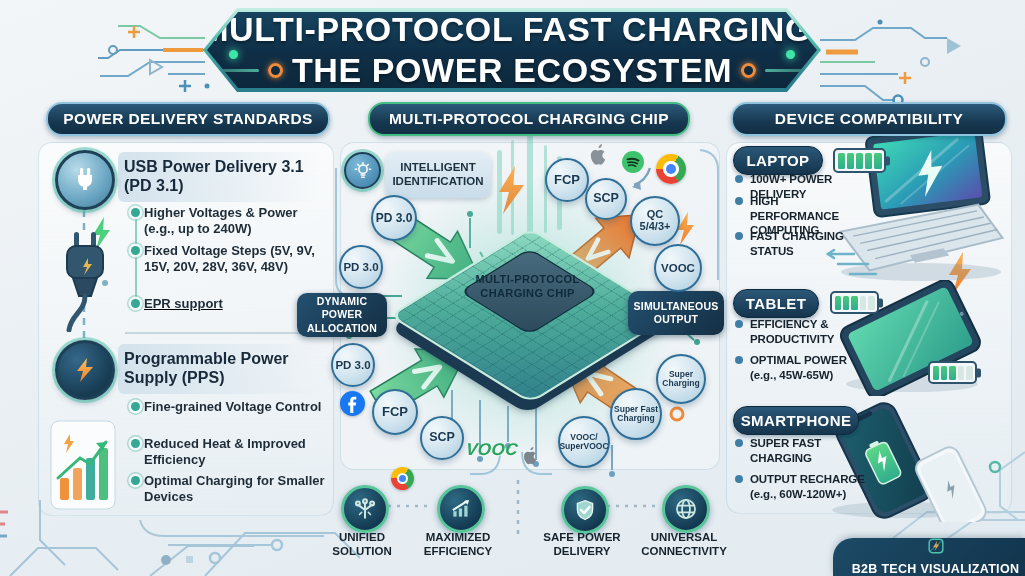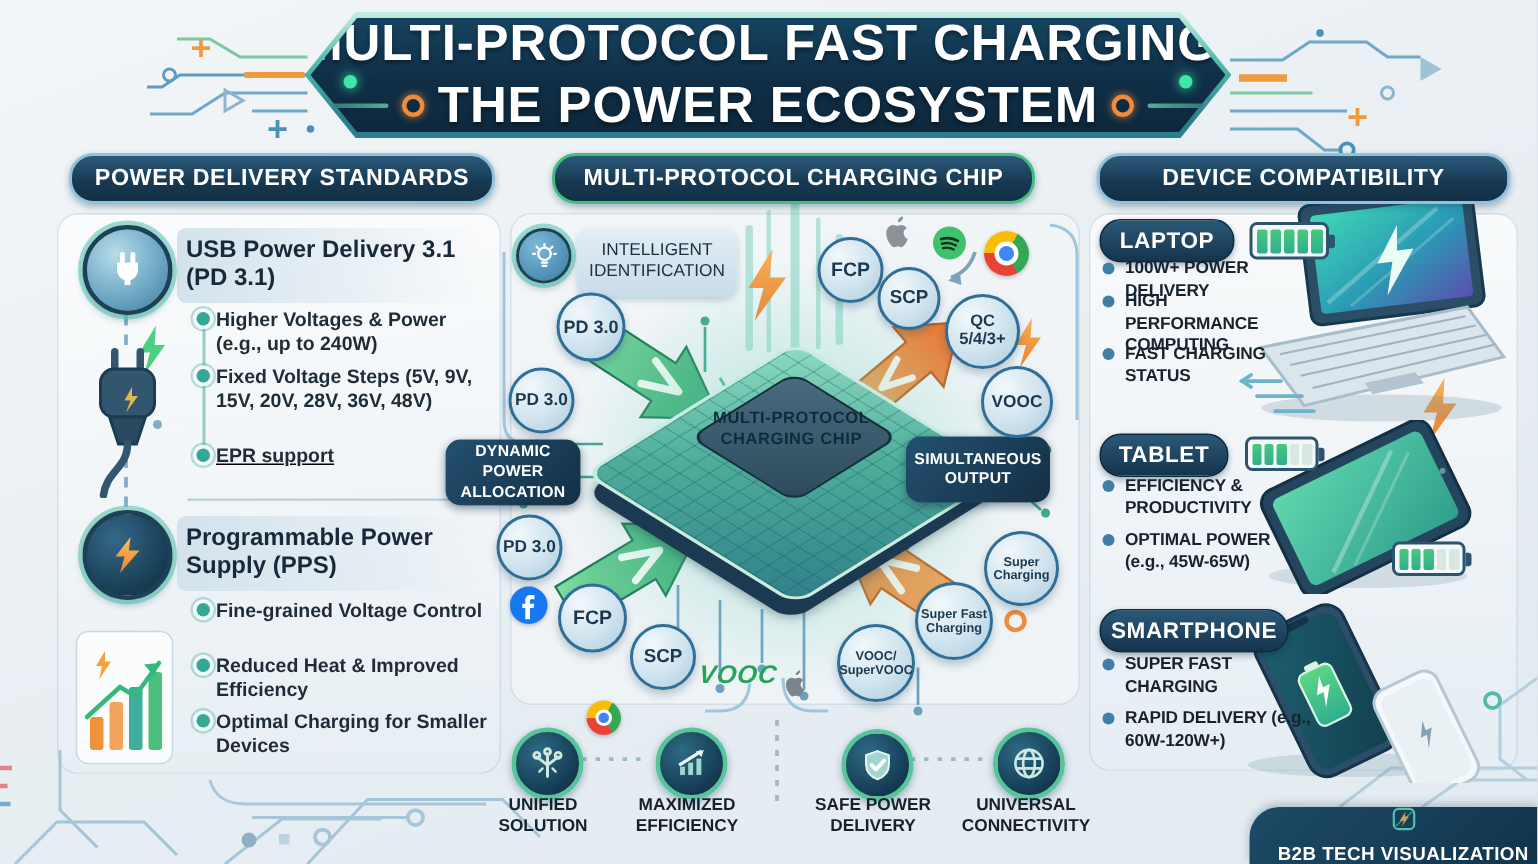--- a/index.html
+++ b/index.html
@@ -56,21 +56,21 @@
 
   
   .bubble{z-index:5;display:flex;align-items:center;justify-content:center;text-align:center;
     border-radius:50%;color:#1a3850;font-weight:800;line-height:1.08;
     background:radial-gradient(circle at 32% 28%,#f2f8fb,#cfe3ee 55%,#abccdf);
     border:2.5px solid #2f6e96;box-shadow:0 3px 6px rgba(30,70,100,.28);}
   .dbox{z-index:5;background:linear-gradient(135deg,#235070,#142f44);color:#fff;font-weight:800;
     font-size:10.5px;display:flex;align-items:center;justify-content:center;text-align:center;
     border-radius:10px;line-height:1.25;letter-spacing:.2px;box-shadow:0 2px 6px rgba(10,40,60,.45);padding:3px;}
   .lbox{z-index:5;background:linear-gradient(180deg,#e4eef5,#c8dce9);color:#1b3040;border-radius:10px;
-    font-weight:400;font-size:11.5px;display:flex;align-items:center;justify-content:center;text-align:center;
+    font-weight:700;font-size:11.5px;display:flex;align-items:center;justify-content:center;text-align:center;
     line-height:1.2;box-shadow:0 2px 5px rgba(40,80,110,.25);padding:3px;}
 
   
   .chipglow{left:377px;top:175px;width:300px;height:285px;z-index:1;
     background:radial-gradient(closest-side,rgba(118,212,190,.55),rgba(118,212,190,0));}
   .chip-depth{left:430px;top:231px;width:195px;height:195px;z-index:2;border-radius:16px;
     transform:scaleY(.62) rotate(45deg);background:#1b3a52;box-shadow:0 0 10px rgba(10,35,55,.5);}
   .chip-top{left:430px;top:215px;width:195px;height:195px;z-index:3;border-radius:16px;
     transform:scaleY(.62) rotate(45deg);
     background-image:
@@ -382,21 +382,21 @@
   <div class="abs chip-label">MULTI-PROTOCOL CHARGING CHIP</div>
 
   <div class="abs iconcirc" style="left:344px;top:152px;width:33px;height:33px;border-width:2.5px;background:radial-gradient(circle at 35% 30%,#7db9d8,#3a7ca6);">
     <svg width="18" height="18" viewBox="0 0 20 20" fill="none" stroke="#ffffff" stroke-width="1.7" stroke-linecap="round">
         <circle cx="10" cy="8" r="4.6"></circle>
         <path d="M8,14.5 h4 M8.6,17 h2.8 M10,0.8 v1.6 M3,8 H1.5 M18.5,8 H17 M4.2,2.8 l1.1,1.1 M15.8,2.8 l-1.1,1.1"></path>
       </svg>
   </div>
   <div class="abs lbox" style="left:385px;top:152px;width:100px;height:40px;">INTELLIGENT IDENTIFICATION</div>
   <div class="abs dbox" style="left:297px;top:293px;width:84px;height:38px;">DYNAMIC POWER ALLOCATION</div>
-  <div class="abs dbox" style="left:604px;top:291px;width:90px;height:38px;">SIMULTANEOUS OUTPUT</div>
+  <div class="abs dbox" style="left:628px;top:291px;width:90px;height:38px;">SIMULTANEOUS OUTPUT</div>
 
   <div class="abs bubble" style="left:371px;top:195px;width:42px;height:42px;font-size:12px;">PD 3.0</div>
   <div class="abs bubble" style="left:339px;top:245px;width:40px;height:40px;font-size:11.5px;">PD 3.0</div>
   <div class="abs bubble" style="left:331px;top:343px;width:40px;height:40px;font-size:11.5px;">PD 3.0</div>
   <div class="abs bubble" style="left:372px;top:389px;width:42px;height:42px;font-size:13px;">FCP</div>
   <div class="abs bubble" style="left:420px;top:416px;width:40px;height:40px;font-size:12.5px;">SCP</div>
   <div class="abs bubble" style="left:545px;top:158px;width:40px;height:40px;font-size:13px;">FCP</div>
   <div class="abs bubble" style="left:585px;top:178px;width:38px;height:38px;font-size:12.5px;">SCP</div>
   <div class="abs bubble" style="left:630px;top:196px;width:46px;height:46px;font-size:11px;">QC 5/4/3+</div>
   <div class="abs bubble" style="left:654px;top:244px;width:44px;height:44px;font-size:11.5px;">VOOC</div>
@@ -552,21 +552,21 @@
       <i></i>
     </div>
 
   <div class="abs devpill" style="left:733px;top:406px;width:124px;height:27px;">SMARTPHONE</div>
   <div class="abs rb" style="left:735px;top:436px;width:95px;">
     <i class="d"></i>
       <span>SUPER FAST CHARGING</span>
   </div>
   <div class="abs rb" style="left:735px;top:472px;width:140px;">
     <i class="d"></i>
-      <span>RAPID DELIVERY (e.g., 60W-120W+)</span>
+      <span>OUTPUT RECHARGE (e.g., 60W-120W+)</span>
   </div>
 
   <svg class="abs" style="left:822px;top:398px;z-index:4;" width="170" height="124" viewBox="0 0 170 124">
     <defs>
       <linearGradient id="pg" x1="0" y1="0" x2="1" y2="1">
         <stop offset="0" stop-color="#1d5e6e"></stop>
           <stop offset="1" stop-color="#123f4e"></stop>
       </linearGradient>
       <linearGradient id="bat" x1="0" y1="0" x2="0" y2="1">
         <stop offset="0" stop-color="#5cd685"></stop>

